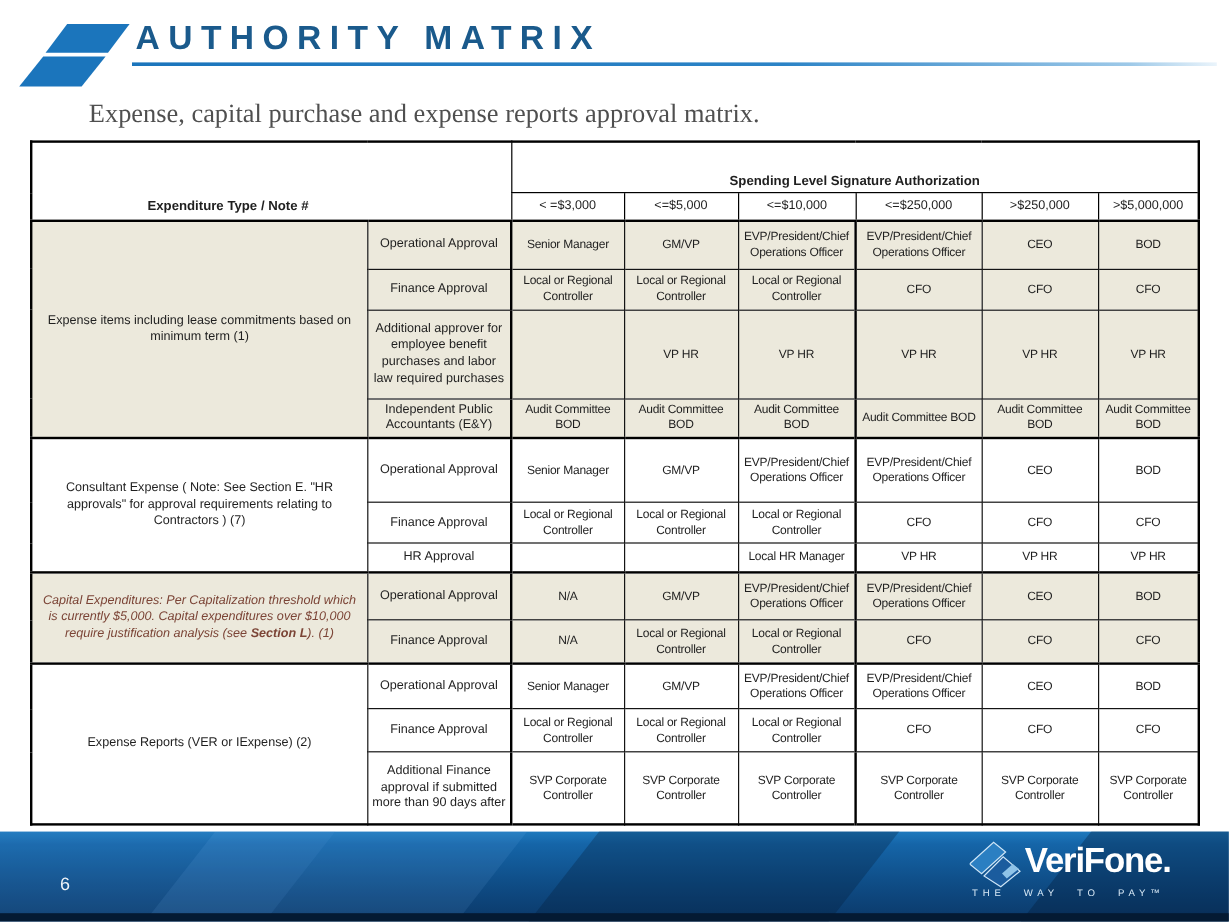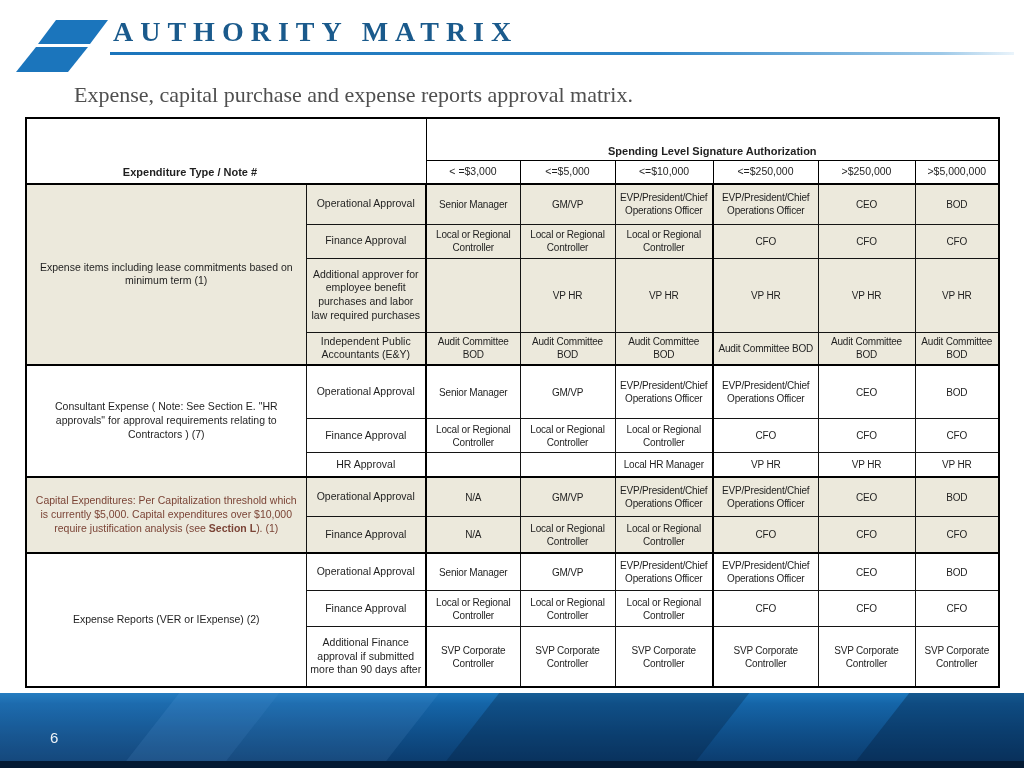--- a/index.html
+++ b/index.html
@@ -4,21 +4,21 @@
 <style>
   html,body{margin:0;padding:0;}
   body{
     width:1024px;height:768px;position:relative;overflow:hidden;
     background:#ffffff;font-family:"Liberation Sans",sans-serif;
   }
   
   .logo-svg{position:absolute;left:8px;top:0;}
   .slide-title{
     position:absolute;left:113px;top:16px;
-    font-family:Liberation Serif, serif;font-weight:bold;
+    font-family:Liberation Sans, sans-serif;font-weight:bold;
     font-size:28px;letter-spacing:7px;color:#1A5A8C;white-space:nowrap;text-align:center;
   }
   .title-rule{
     position:absolute;left:110px;top:52px;width:904px;height:3px;
     background:linear-gradient(90deg,#1B75BC 0%,#2b83c6 60%,#9ec9e8 92%,#eaf4fb 100%);
   }
   .subtitle{
     position:absolute;left:74px;top:82px;
     font-family:"Liberation Serif",serif;font-size:22px;color:#4f4f4f;
   }
@@ -44,21 +44,21 @@
   }
   .matrix tbody td{
     border:1px solid #141414;text-align:center;vertical-align:middle;
     background:#fff;padding:2px 3px;font-size:10.5px;
   }
   .matrix tbody td.val{font-size:10px;letter-spacing:-0.2px;padding:2px 1px;}
   .matrix tbody td.group-label{padding:2px 4px;}
   .matrix tbody td.shaded{background:#ECE9DC;}
   .matrix tbody td.t2{border-top:2px solid #000;}
   .matrix td.bl2{border-left:2px solid #000;}
-  .red-label{color:#7B4436;}
+  .red-label{color:#7B4436;font-style:italic;}
   .b{font-weight:bold;}
   
   .footer{
     position:absolute;left:0;bottom:0;width:1024px;height:75px;overflow:hidden;
     background:linear-gradient(180deg,#1E79BD 0%,#1565A8 14%,#0F4E88 55%,#0C3E71 88%,#0A3560 100%);
   }
   .footer .diag{position:absolute;top:-10px;height:95px;transform:skewX(-38deg);}
   .f-light1{left:150px;width:260px;background:rgba(140,200,255,0.10);}
   .f-light2{left:-80px;width:330px;background:rgba(90,160,220,0.12);}
   .f-dark1{left:470px;width:250px;background:rgba(3,24,52,0.28);}
@@ -229,13 +229,22 @@
     </tbody>
 </table>
 
 <div class="footer">
   <div class="diag f-light2"></div>
   <div class="diag f-light1"></div>
   <div class="diag f-dark1"></div>
   <div class="diag f-dark2"></div>
   <div class="footer-strip"></div>
   <div class="page-num">6</div>
+  <div class="vf">
+    <svg class="vf-mark" width="46" height="40" viewBox="0 0 46 40">
+      <polygon points="0,20 20,2 30,10 10,28" fill="#2B7FC2" stroke="#CFE6F7" stroke-width="1"></polygon>
+      <polygon points="12,30 28,14 42,26 26,39" fill="#1B5C9E" stroke="#CFE6F7" stroke-width="1"></polygon>
+      <polygon points="27,28 36,20 41,24 31,32" fill="#8FC3E8"></polygon>
+    </svg>
+    <div class="vf-brand">VeriFone.</div>
+    <div class="vf-tagline">THE WAY TO PAY™</div>
+  </div>
 </div>
 
 </body></html>

